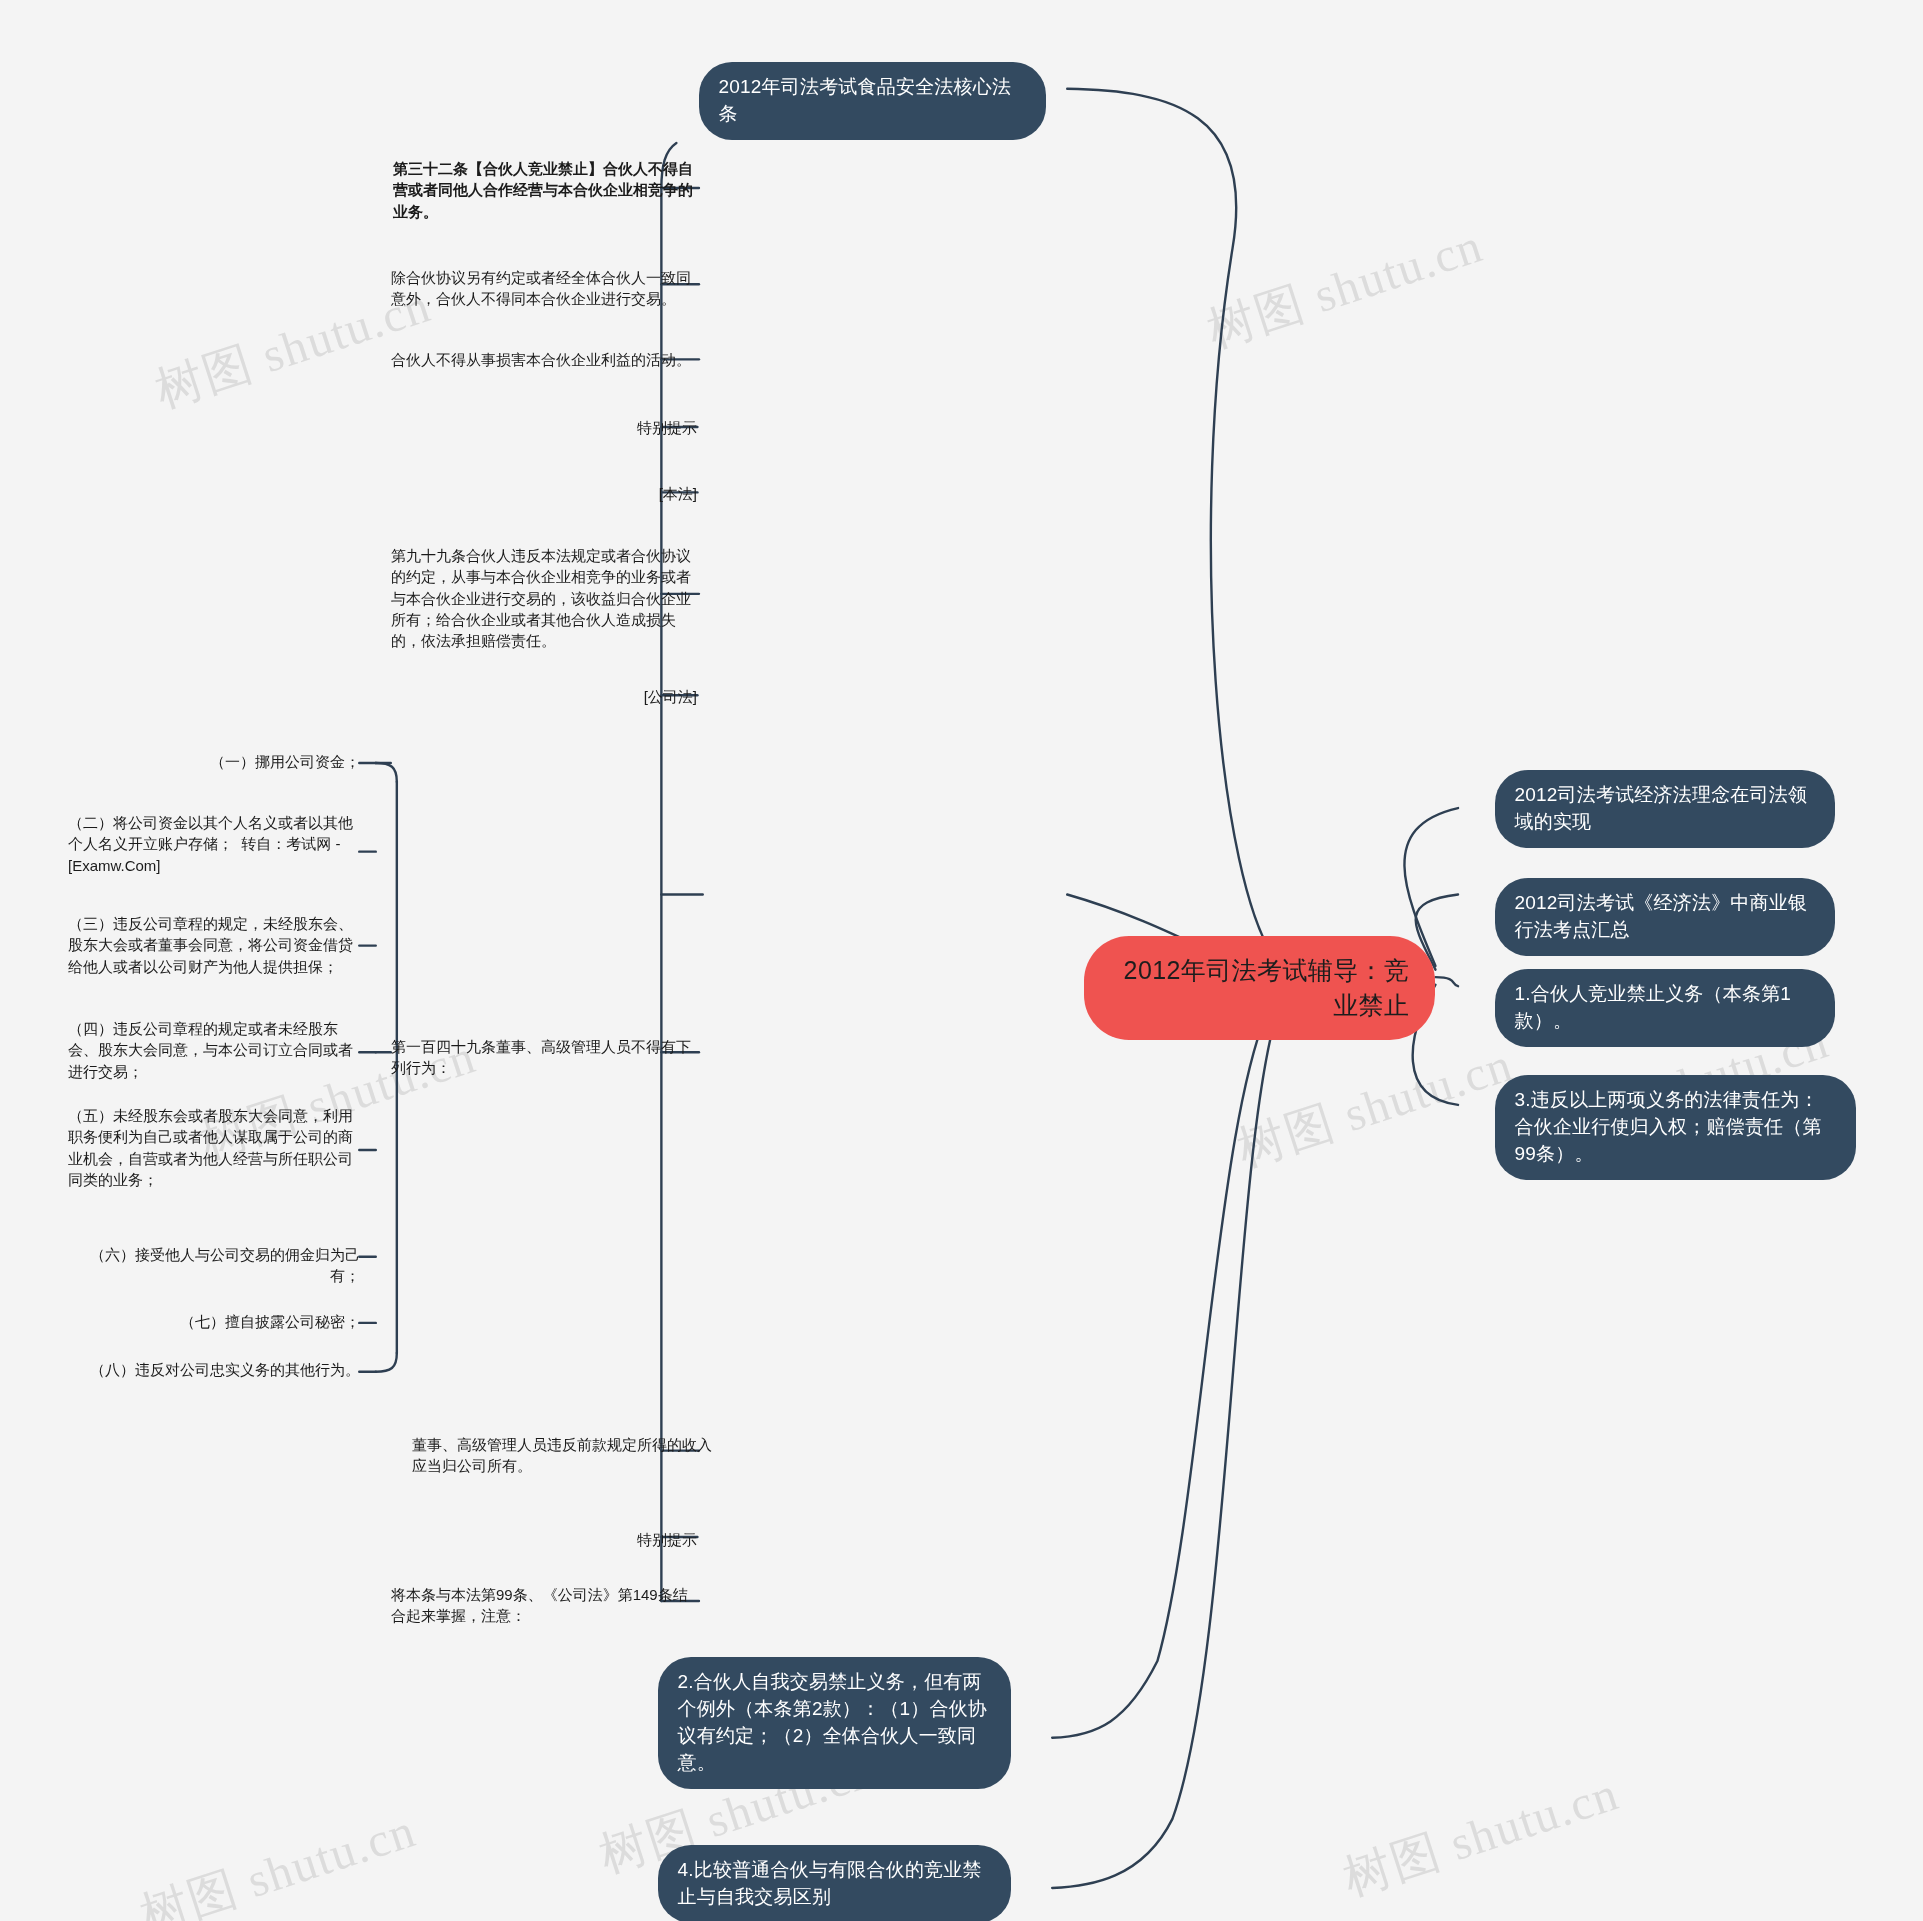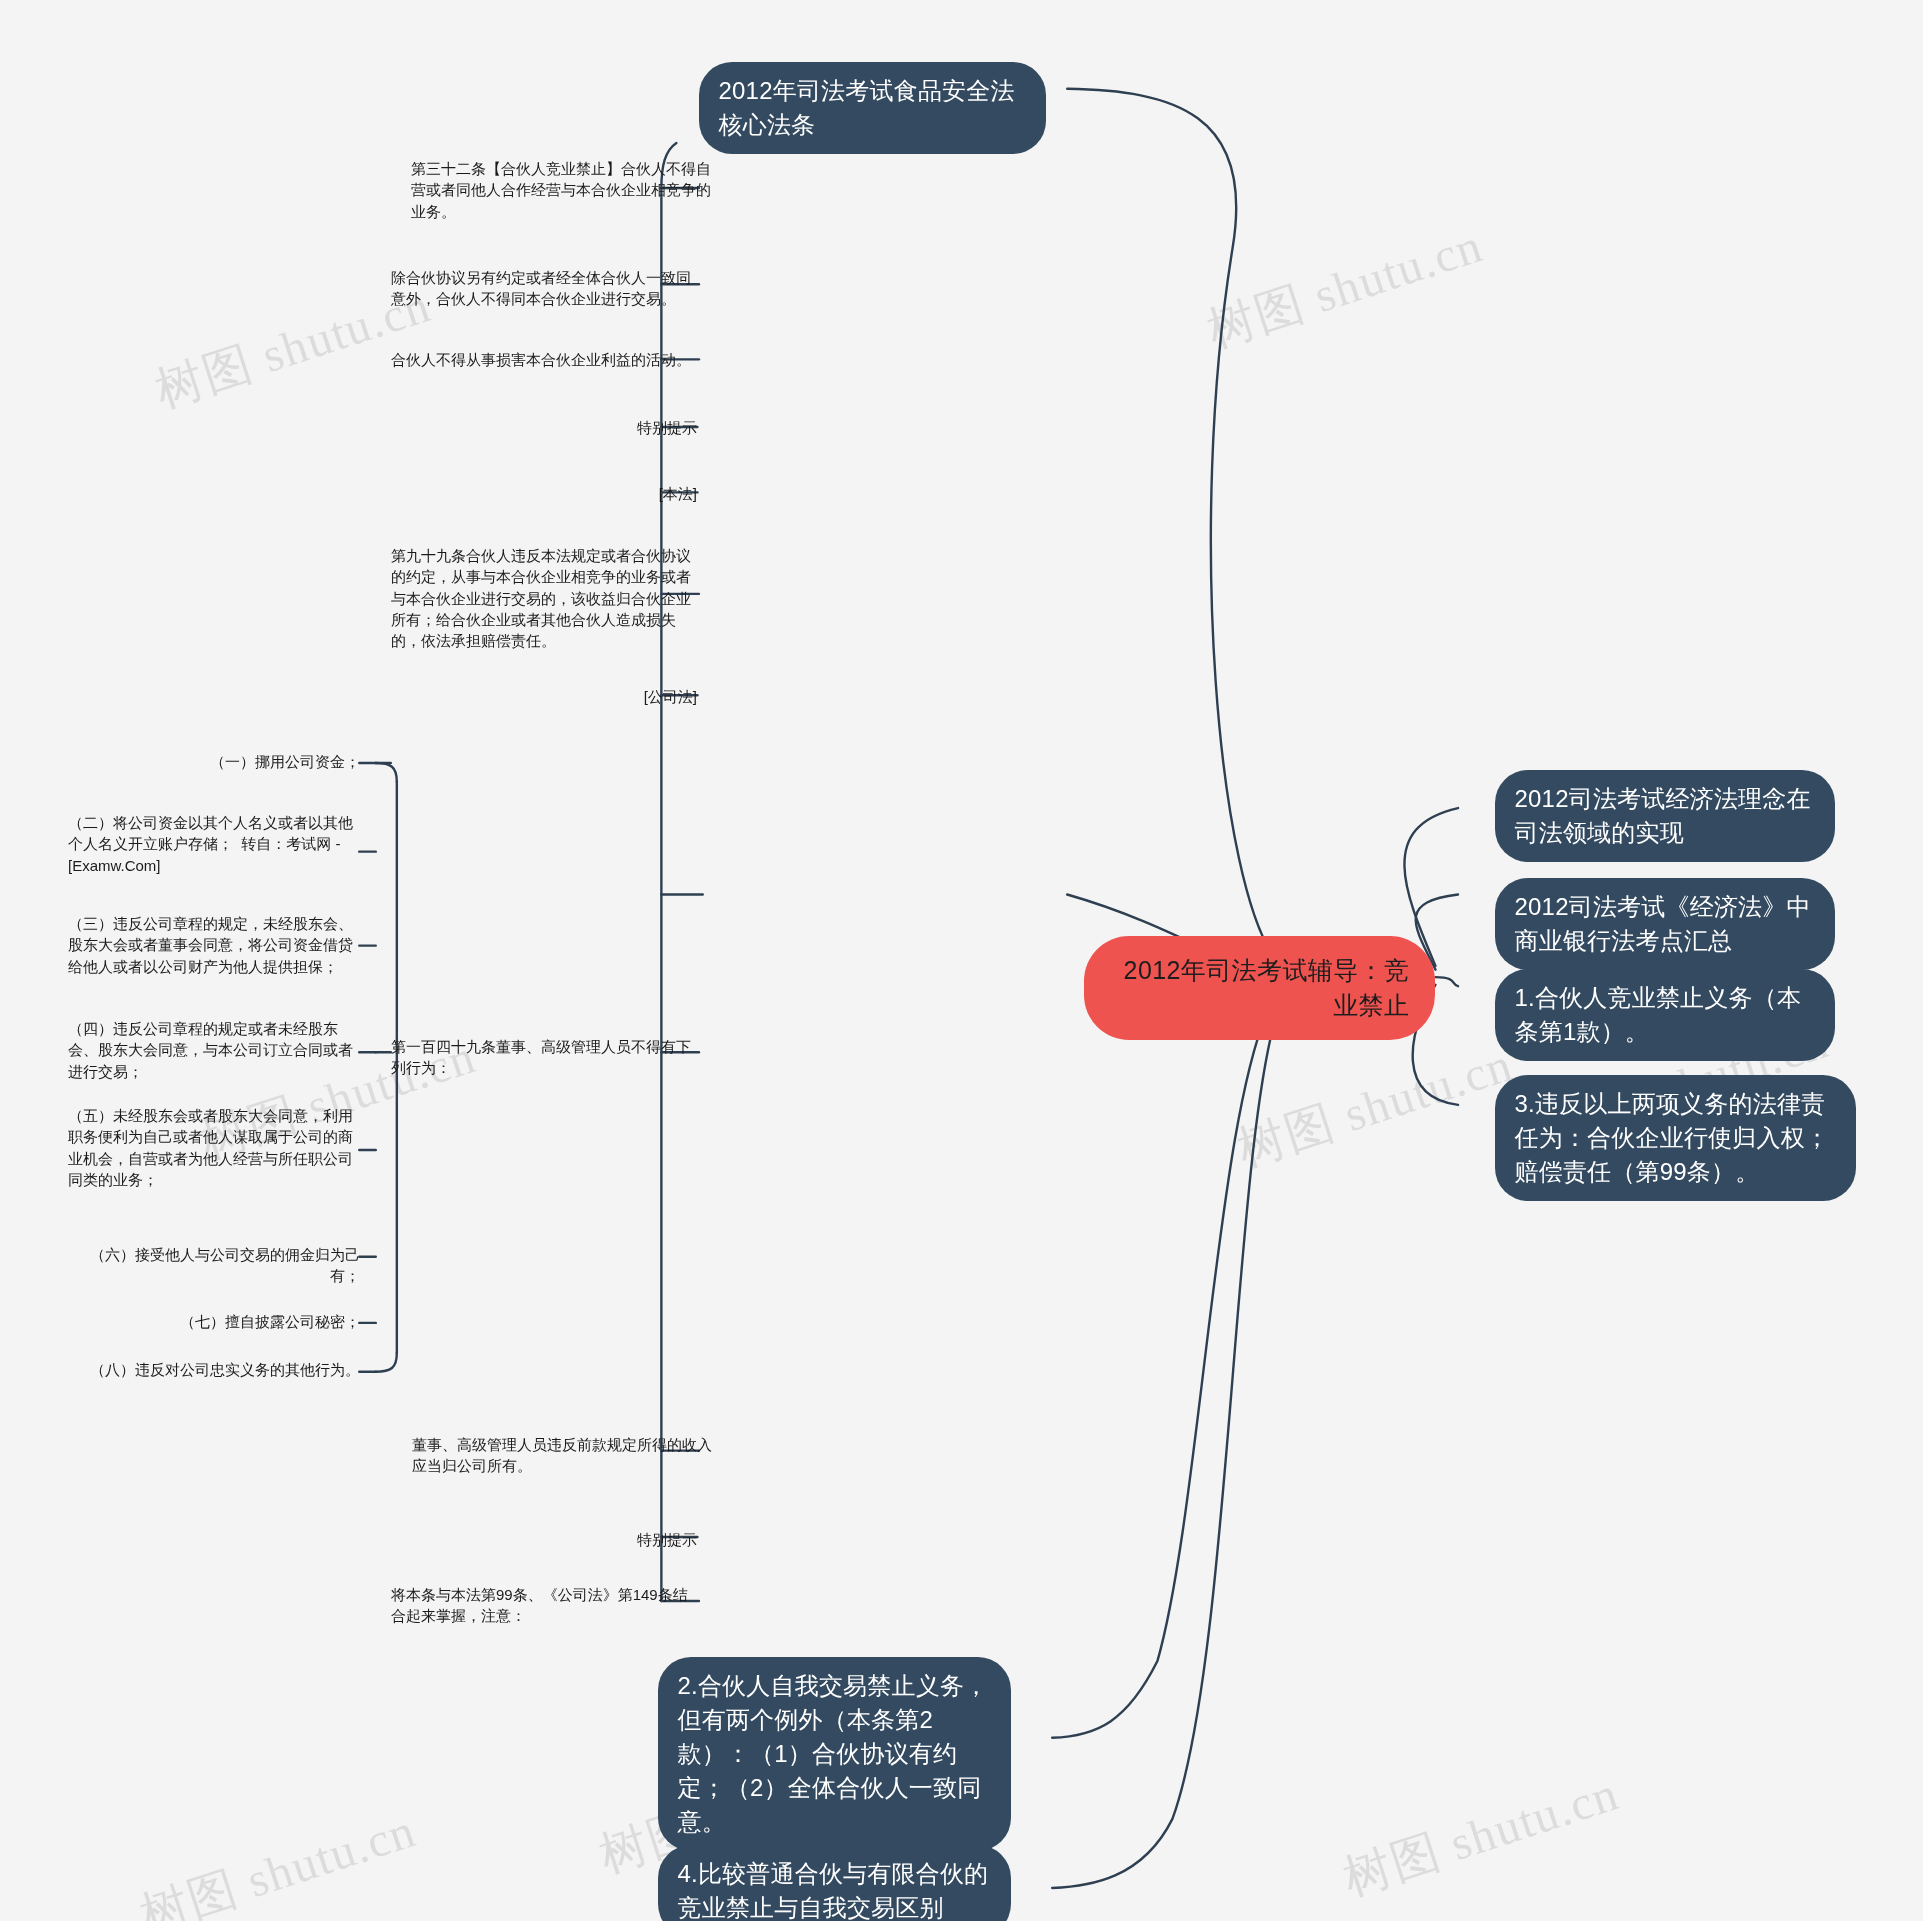--- a/index.html
+++ b/index.html
@@ -32,21 +32,21 @@
     position:absolute;
     box-sizing:border-box;
     line-height:1.42;
     white-space:pre-wrap;
   }
   .node.dark{
     background:#334a60;
     color:#ffffff;
     border-radius:33px;
     padding:12px 19.5px;
-    font-size:24px;
+    font-size:19px;
     letter-spacing:0.2px;
   }
   .node.root{
     background:#ef5350;
     color:#1d1d1d;
     border-radius:45px;
     padding:16.5px 25.6px;
     font-size:25px;
     text-align:right;
     letter-spacing:0.4px;
@@ -132,21 +132,21 @@
 
   <div class="node dark" style="left:1495px;top:1075px;width:361px;">3.违反以上两项义务的法律责任为：合伙企业行使归入权；赔偿责任（第99条）。</div>
 
   <div class="node dark" style="left:699px;top:62px;width:347px;">2012年司法考试食品安全法核心法条</div>
 
 
   <div class="node dark" style="left:658px;top:1657px;width:353px;">2.合伙人自我交易禁止义务，但有两个例外（本条第2款）：（1）合伙协议有约定；（2）全体合伙人一致同意。</div>
 
   <div class="node dark" style="left:658px;top:1845px;width:353px;">4.比较普通合伙与有限合伙的竞业禁止与自我交易区别</div>
 
-  <div class="node plain" style="left:411px;top:158px;width:308px;">第三十二条【合伙人竞业禁止】合伙人不得自营或者同他人合作经营与本合伙企业相竞争的业务。</div>
+  <div class="node plain" style="left:393px;top:158px;width:308px;font-weight:bold;">第三十二条【合伙人竞业禁止】合伙人不得自营或者同他人合作经营与本合伙企业相竞争的业务。</div>
 
   <div class="node plain" style="left:391px;top:267px;width:308px;">除合伙协议另有约定或者经全体合伙人一致同意外，合伙人不得同本合伙企业进行交易。</div>
 
   <div class="node plain" style="left:391px;top:349px;width:308px;">合伙人不得从事损害本合伙企业利益的活动。</div>
 
   <div class="node plain right" style="left:481px;top:417px;width:216px;">特别提示</div>
 
   <div class="node plain right" style="left:481px;top:483px;width:216px;">[本法]</div>
 
   <div class="node plain" style="left:391px;top:545px;width:308px;">第九十九条合伙人违反本法规定或者合伙协议的约定，从事与本合伙企业相竞争的业务或者与本合伙企业进行交易的，该收益归合伙企业所有；给合伙企业或者其他合伙人造成损失的，依法承担赔偿责任。</div>

